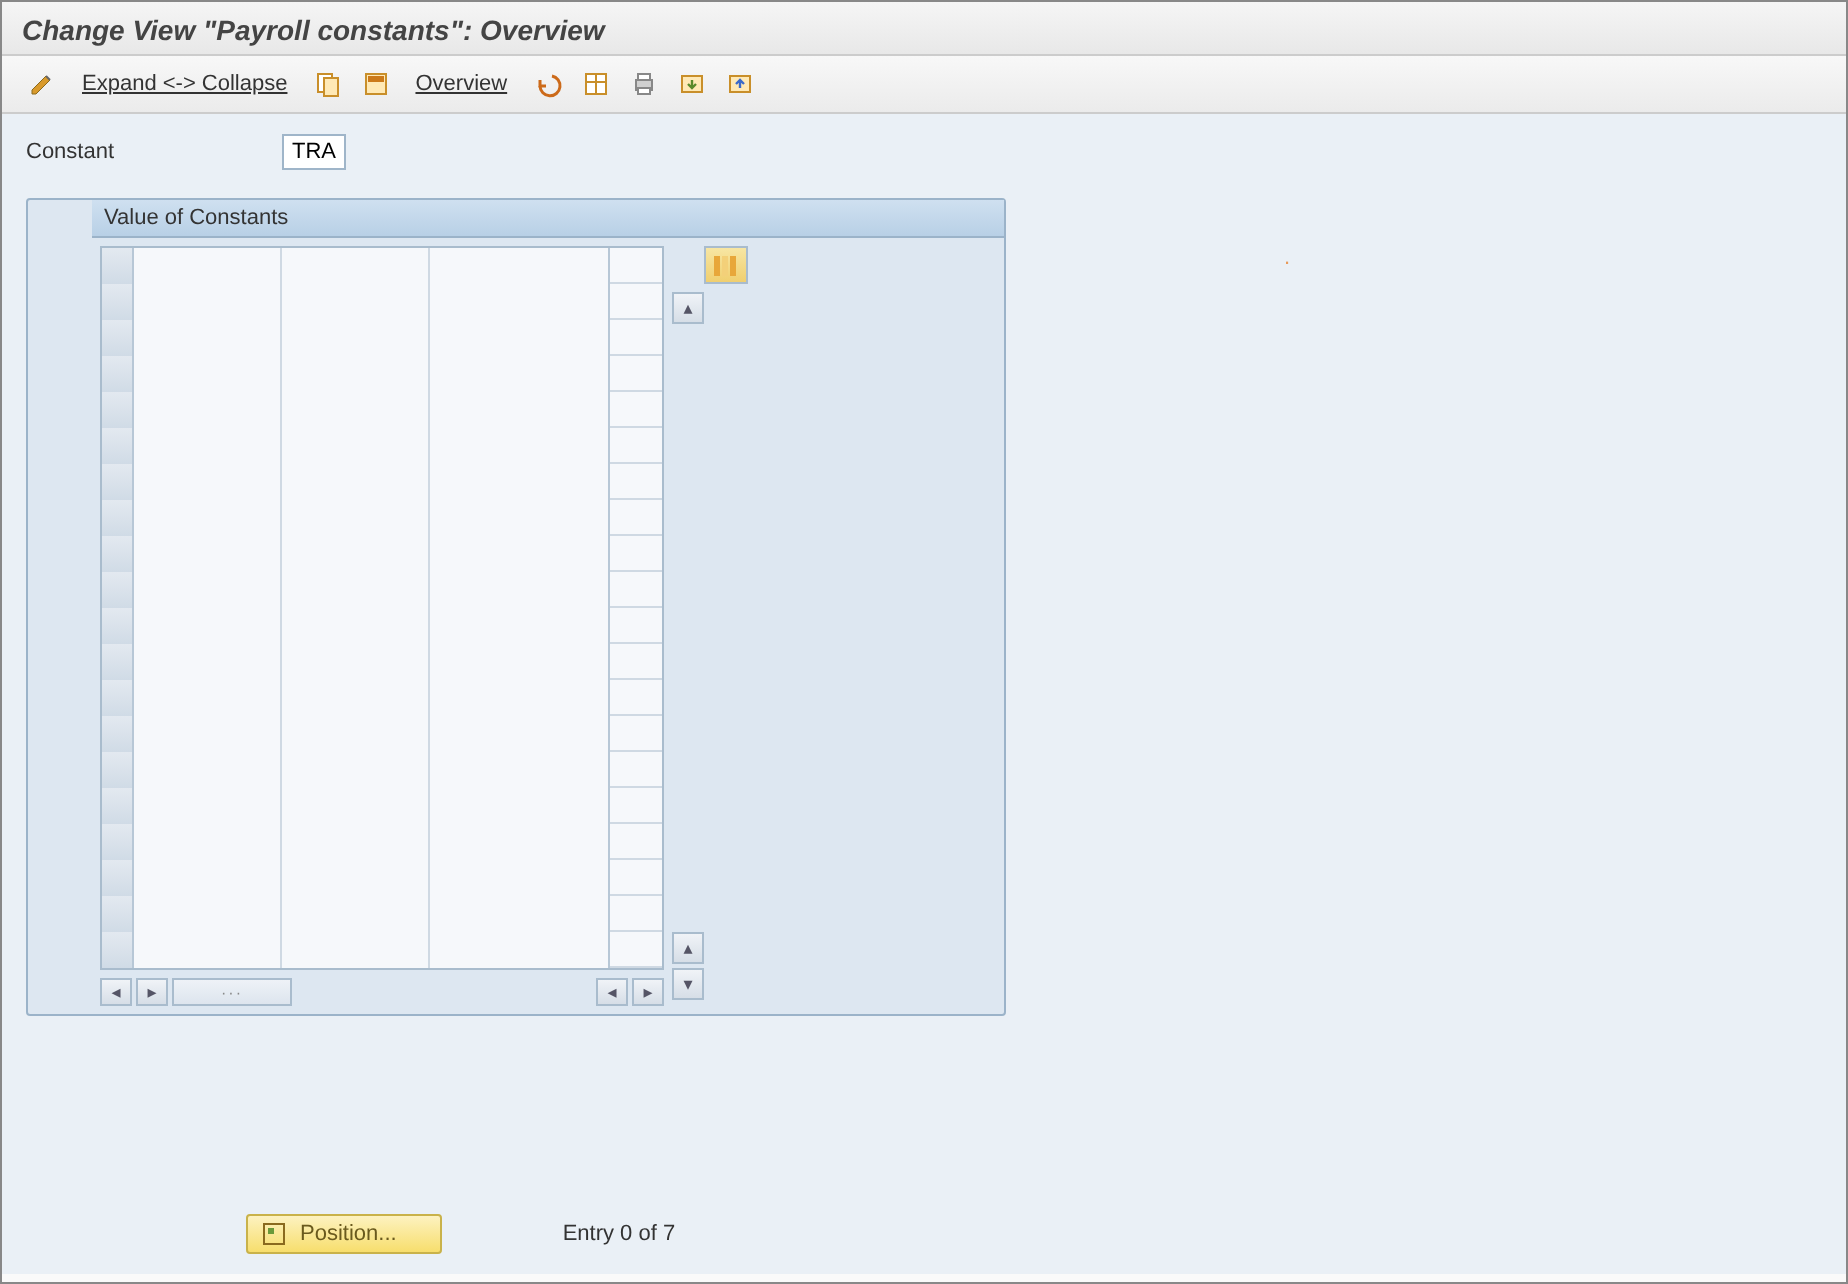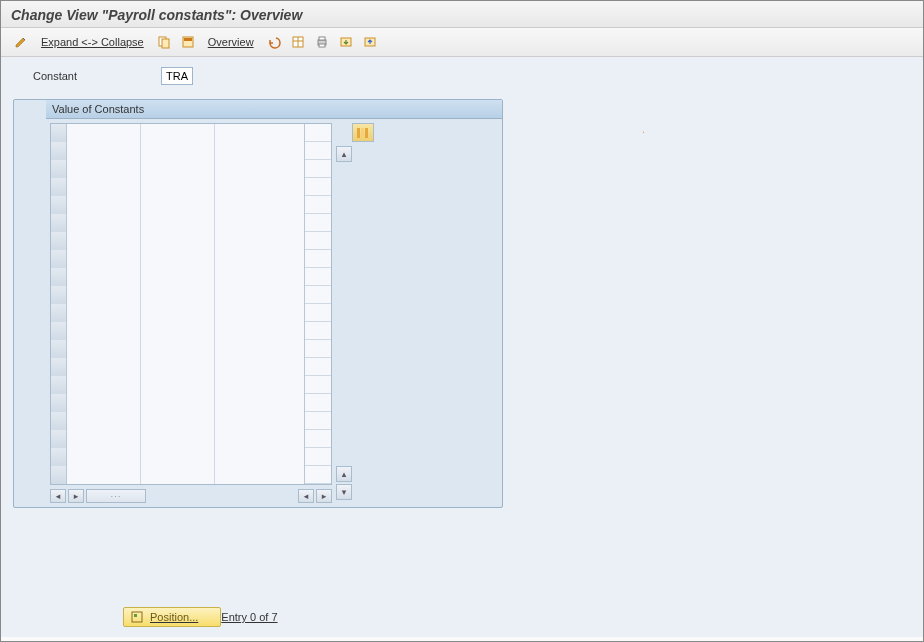--- a/index.html
+++ b/index.html
@@ -55,21 +55,21 @@
     padding: 10px 12px;
     height: calc(100% - 60px);
     position: relative;
   }
   .field-row {
     display: flex;
     align-items: center;
     gap: 8px;
     margin-bottom: 14px;
   }
-  .field-label { width: 120px; color: #333; margin-left: 20px; }
+  .field-label { width: 120px; color: #333; }
   .field-input {
     border: 1px solid #9fb5c9;
     background: #fff;
     height: 18px;
     padding: 1px 4px;
     font-family: inherit;
     font-size: 11px;
     width: 32px;
     text-align: left;
   }
@@ -176,22 +176,22 @@
     border:1px solid #a9bccd;
     display:flex;align-items:center;justify-content:center;
     font-size:8px;color:#888;letter-spacing:1px;
   }
   .hsb-spacer { flex: 0 0 148px; height:14px; }
   .bottom-bar {
     position: absolute;
     left: 12px; right: 12px; bottom: 10px;
     display:flex;
     align-items:center;
+    gap: 60px;
     padding: 6px 0 0 110px;
-    text-decoration: underline;
   }
   .pos-btn {
     display:flex; align-items:center; gap:6px;
     background: linear-gradient(#fdf2c0,#f7de6d);
     border:1px solid #c9b24a;
     border-radius:2px;
     height:20px;
     padding: 0 22px 0 6px;
     cursor:pointer;
     color:#6a5a1e;

